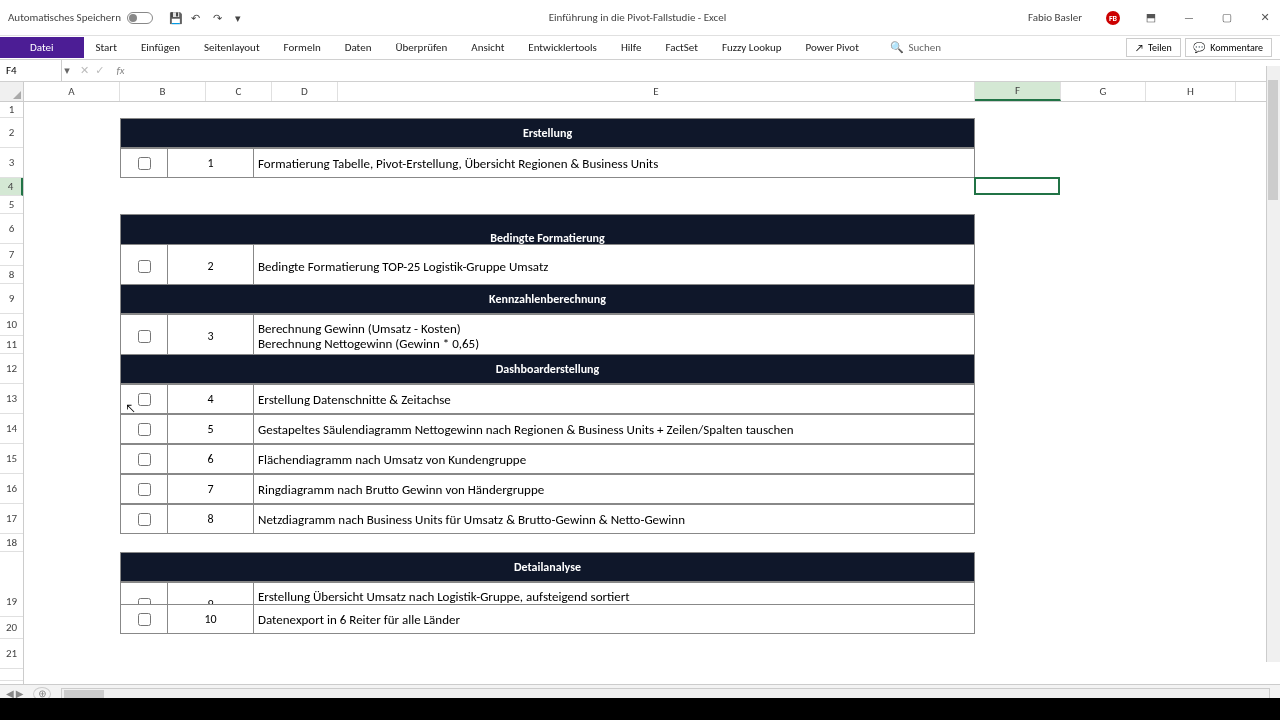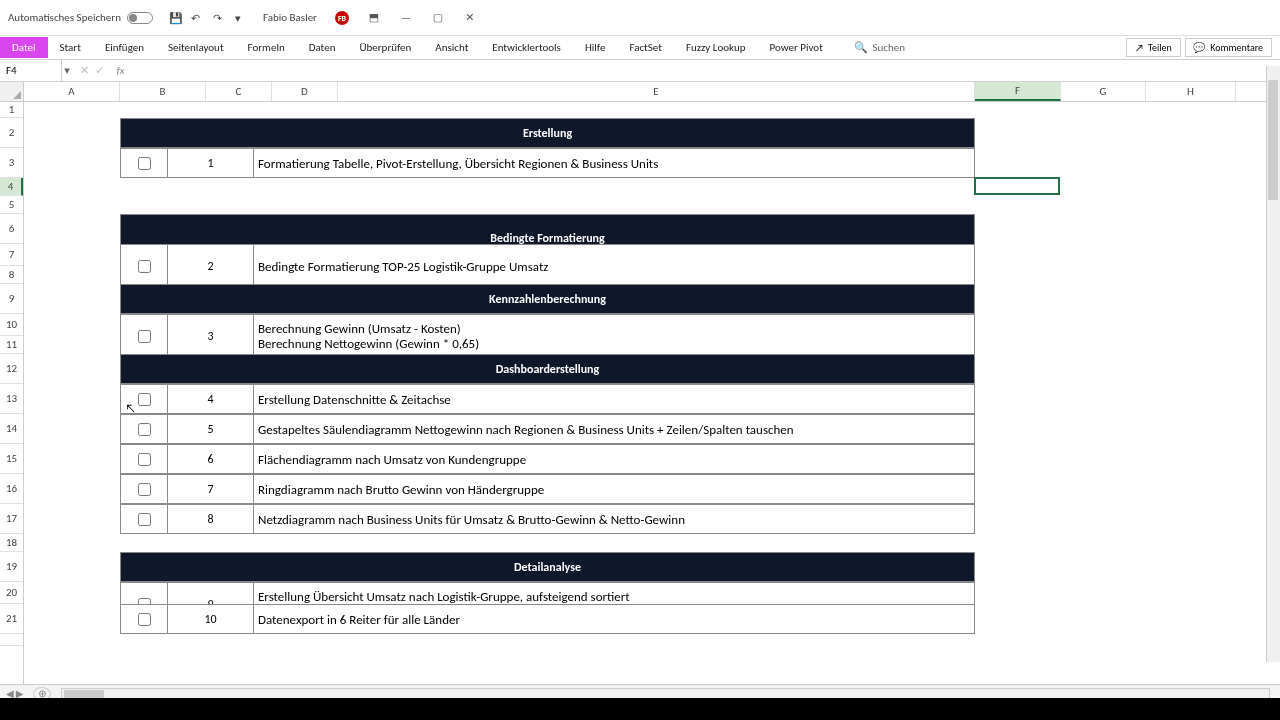--- a/index.html
+++ b/index.html
@@ -6,28 +6,28 @@
 body { font-family: "Segoe UI", Calibri, sans-serif; font-size: 12px; background: #fff; overflow: hidden; width: 1280px; height: 720px; position: relative; }
 
 
 .titlebar { height: 36px; background: #fff; display: flex; align-items: center; border-bottom: 1px solid #e0e0e0; font-size: 11px; color: #444; }
 .autosave { display: flex; align-items: center; gap: 6px; padding: 0 8px; }
 .toggle { width: 26px; height: 12px; border: 1px solid #888; border-radius: 6px; position: relative; background: #fff; }
 .toggle::after { content: ""; position: absolute; width: 8px; height: 8px; border-radius: 50%; background: #888; top: 1px; left: 1px; }
 .qat { display: flex; gap: 10px; padding: 0 8px; align-items: center; }
 .qat-icon { width: 12px; height: 12px; display: inline-block; }
 .title-center { flex: 1; text-align: center; }
-.title-right { display: flex; align-items: center; gap: 18px; padding: 0 8px; }
+.title-right { display: flex; align-items: center; gap: 24px; padding: 0 8px; }
 .avatar { width: 14px; height: 14px; border-radius: 50%; background: #c00; color: #fff; font-size: 8px; display: flex; align-items: center; justify-content: center; font-weight: bold; }
 .winbtn { width: 14px; height: 14px; display: flex; align-items: center; justify-content: center; color: #555; }
 
 
 .ribbon-tabs { height: 24px; background: #fff; display: flex; align-items: center; border-bottom: 1px solid #d0d0d0; font-size: 11px; }
 .tab { padding: 4px 12px; color: #222; cursor: pointer; }
-.tab.file { background: #d946ef; color: #fff; padding: 4px 12px; }
+.tab.file { background: #4c1d95; color: #fff; padding: 4px 30px; }
 .ribbon-right { margin-left: auto; display: flex; gap: 4px; padding-right: 8px; }
 .ribbon-btn { border: 1px solid #ccc; padding: 2px 8px; font-size: 10px; display: flex; align-items: center; gap: 4px; }
 .search-wrap { display: flex; align-items: center; gap: 4px; margin-left: 20px; color: #666; }
 
 
 .formula-row { height: 22px; display: flex; align-items: center; border-bottom: 1px solid #d0d0d0; font-size: 11px; }
 .namebox { width: 62px; border-right: 1px solid #ccc; padding: 0 6px; height: 100%; display: flex; align-items: center; }
 .namebox-arrow { width: 10px; text-align: center; color: #666; }
 .fx-btns { display: flex; gap: 6px; padding: 0 8px; color: #bbb; }
 .fx-label { font-style: italic; color: #888; padding: 0 4px; }
@@ -86,20 +86,21 @@
   <div class="autosave">
     <span>Automatisches Speichern</span>
     <span class="toggle"></span>
   </div>
   <div class="qat">
     <span class="qat-icon" style="color:#7b4fa0">💾</span>
     <span class="qat-icon">↶</span>
     <span class="qat-icon">↷</span>
     <span class="qat-icon">▾</span>
   </div>
+  <div class="title-center">Einführung in die Pivot-Fallstudie  -  Excel</div>
   <div class="title-right">
     <span>Fabio Basler</span>
     <span class="avatar">FB</span>
     <span class="winbtn">⬒</span>
     <span class="winbtn">—</span>
     <span class="winbtn">▢</span>
     <span class="winbtn">✕</span>
   </div>
 </div>
 
@@ -153,21 +154,21 @@
         <div class="rowhdr" style="height: 30px;">9</div>
         <div class="rowhdr" style="height: 22px;">10</div>
         <div class="rowhdr" style="height: 18px;">11</div>
         <div class="rowhdr" style="height: 30px;">12</div>
         <div class="rowhdr" style="height: 30px;">13</div>
         <div class="rowhdr" style="height: 30px;">14</div>
         <div class="rowhdr" style="height: 30px;">15</div>
         <div class="rowhdr" style="height: 30px;">16</div>
         <div class="rowhdr" style="height: 30px;">17</div>
         <div class="rowhdr" style="height: 18px;">18</div>
-        <div class="rowhdr" style="height: 30px;">19</div>
+        <div class="rowhdr" style="height: 30px; margin-top: 35px;">19</div>
         <div class="rowhdr" style="height: 22px;">20</div>
         <div class="rowhdr" style="height: 30px;">21</div>
         <div class="rowhdr" style="height: 12px;"></div>
       </div>
   </div>
   <div class="cells">
     <div class="colhdr-row" id="colhdrs">
         <div class="colhdr" style="width: 96px;">A</div>
         <div class="colhdr" style="width: 86px;">B</div>
         <div class="colhdr" style="width: 66px;">C</div>

